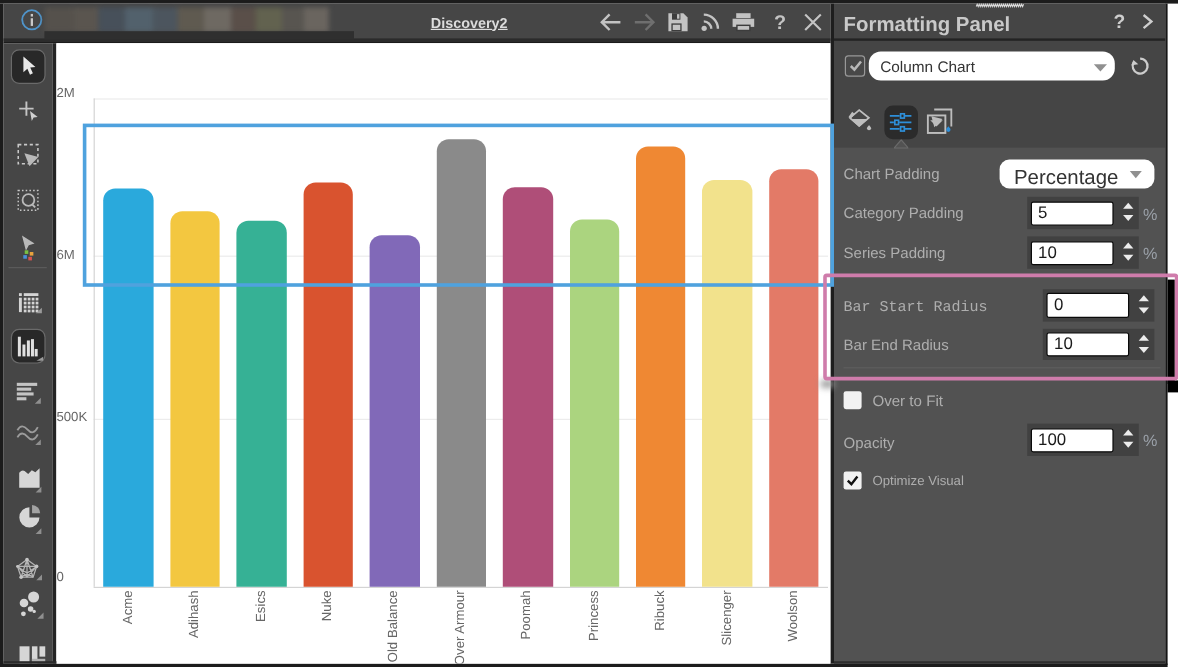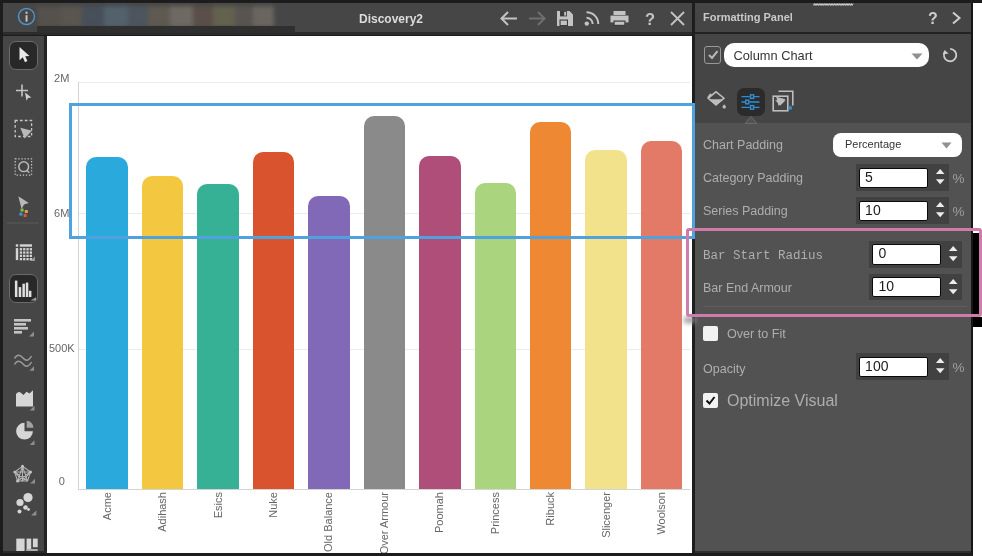--- a/index.html
+++ b/index.html
@@ -44,21 +44,21 @@
 
   <div class="abs" style="left:30.5px;top:452.5px;width:612px;height:1px;background:#d4d4d4;"></div>
 
   <div class="abs" style="left:30.5px;top:46px;width:1px;height:407px;background:#d4d4d4;"></div>
 
   <div class="abs ylab" style="top:35.5px;">2M</div>
   <div class="abs ylab" style="top:170.5px;">6M</div>
   <div class="abs ylab" style="top:305.5px;">500K</div>
   <div class="abs ylab" style="top:438.5px;">0</div>
   <style>
-    .ylab{left:0;width:29.5px;text-align:center;font-size:11px;color:#666;}
+    .ylab{left:0;width:29.5px;text-align:left;font-size:11px;color:#666;}
     .bar{position:absolute;width:41.5px;border-radius:10px 10px 0 0;}
     .xlab{position:absolute;top:455.7px;white-space:nowrap;font-size:11px;line-height:13px;color:#666;
           transform:rotate(-90deg) translateX(-100%);transform-origin:0 0;}
   </style>
 
   <div class="bar" style="left:39.3px;top:120.5px;height:332px;background:#2aa9dc;"></div>
   <div class="bar" style="left:94.8px;top:140px;height:312.5px;background:#f3c740;"></div>
   <div class="bar" style="left:150.2px;top:148px;height:304.5px;background:#36b195;"></div>
   <div class="bar" style="left:205.7px;top:115.5px;height:337px;background:#d9532f;"></div>
   <div class="bar" style="left:261.1px;top:159.5px;height:293px;background:#8169b8;"></div>
@@ -99,21 +99,21 @@
   <div style="float:left;width:22px;height:100%;background:#5f5a50;"></div>
   <div style="float:left;width:23px;height:100%;background:#6e6962;"></div>
   <div style="float:left;width:20px;height:100%;background:#5a4f49;"></div>
   <div style="float:left;width:22px;height:100%;background:#62624f;"></div>
   <div style="float:left;width:18px;height:100%;background:#585550;"></div>
   <div style="float:left;width:21px;height:100%;background:#6a655f;"></div>
 
 </div>
 <div class="abs" style="left:37px;top:26.2px;width:258px;height:7.3px;background:#2f2f2f;"></div>
 
-<div class="abs" style="left:301px;top:11.5px;width:180px;text-align:center;font-size:12px;font-weight:bold;color:#dcdcdc;">Discovery2</div>
+<div class="abs" style="left:301px;top:11.5px;width:180px;text-align:center;font-size:12px;font-weight:bold;color:#dcdcdc;text-decoration:underline;">Discovery2</div>
 
 <svg class="abs" style="left:498px;top:9px;" width="190" height="19" viewBox="0 0 190 19">
 
   <g stroke="#c3c3c3" stroke-width="2" fill="none">
     <path d="M3.5 9.5 H19"></path>
       <path d="M10 3 L3.5 9.5 L10 16"></path>
   </g>
 
   <g stroke="#6f6f6f" stroke-width="2" fill="none">
     <path d="M31 9.5 H46.5"></path>
@@ -250,21 +250,21 @@
 
 <style>
   .plabel{position:absolute;font-size:12.5px;color:#aeaeae;line-height:14px;}
   .pct{position:absolute;font-size:13.5px;color:#9aa0a8;}
   .cbx{position:absolute;width:14.5px;height:14.5px;background:#f2f2f2;border-radius:2px;}
 </style>
 
 <svg class="abs" style="left:812.5px;top:1px;" width="41" height="7" viewBox="0 0 41 7">
   <path d="M0.5 4.4 L1.34 2.6 L2.18 4.4 L3.02 2.6 L3.86 4.4 L4.70 2.6 L5.54 4.4 L6.38 2.6 L7.22 4.4 L8.06 2.6 L8.90 4.4 L9.74 2.6 L10.58 4.4 L11.42 2.6 L12.26 4.4 L13.10 2.6 L13.94 4.4 L14.78 2.6 L15.62 4.4 L16.46 2.6 L17.30 4.4 L18.14 2.6 L18.98 4.4 L19.82 2.6 L20.66 4.4 L21.50 2.6 L22.34 4.4 L23.18 2.6 L24.02 4.4 L24.86 2.6 L25.70 4.4 L26.54 2.6 L27.38 4.4 L28.22 2.6 L29.06 4.4 L29.90 2.6 L30.74 4.4 L31.58 2.6 L32.42 4.4 L33.26 2.6 L34.10 4.4 L34.94 2.6 L35.78 4.4 L36.62 2.6 L37.46 4.4 L38.30 2.6 L39.14 4.4 L39.98 2.6" fill="none" stroke="#d6d6d6" stroke-width="1"></path>
 </svg>
-<div class="abs" style="left:703px;top:10.5px;font-size:11px;font-weight:bold;color:#c9c9c9;">Formatting Panel</div>
+<div class="abs" style="left:703px;top:10.5px;font-size:17px;font-weight:bold;color:#c9c9c9;">Formatting Panel</div>
 <div class="abs" style="left:928px;top:9.5px;font-size:16px;font-weight:bold;color:#cecece;">?</div>
 <svg class="abs" style="left:950px;top:11px;" width="12" height="14" viewBox="0 0 12 14">
   <path d="M3 1.5 L9.5 7 L3 12.5" fill="none" stroke="#cecece" stroke-width="2"></path>
 </svg>
 
 <div class="abs" style="left:703.5px;top:46px;width:17.5px;height:17.5px;background:#484848;border:1.5px solid #989898;border-radius:3px;box-sizing:border-box;"></div>
 <svg class="abs" style="left:705.5px;top:48px;" width="14" height="14" viewBox="0 0 14 14">
   <path d="M3 7 L6 10 L11.5 3.2" fill="none" stroke="#b8b8b8" stroke-width="2.1"></path>
 </svg>
 <div class="abs" style="left:724px;top:43px;width:205px;height:24px;background:#fff;border-radius:10px;"></div>
@@ -312,21 +312,21 @@
   <path d="M0 7.5 L6 0.5 L12 7.5 Z" fill="#525252" stroke="#6a6a6a" stroke-width="1"></path>
 </svg>
 
 <style>
  .numw{position:absolute;width:93px;height:26.9px;background:#414141;}
  .nin{position:absolute;left:2.6px;top:3.4px;width:69px;height:20.5px;background:#fff;border:1.6px solid #0a0a0a;border-radius:2px;box-sizing:border-box;font-size:14px;color:#1a1a1a;line-height:17.5px;padding-left:5.5px;}
  .tri{position:absolute;left:77px;top:0;width:16px;height:26.9px;}
 </style>
 <div class="plabel" style="left:703px;top:138px;">Chart Padding</div>
 <div class="abs" style="left:833px;top:133px;width:128.5px;height:24px;background:#fff;border-radius:8px;"></div>
-<div class="abs" style="left:845px;top:137.5px;font-size:11px;color:#333;">Percentage</div>
+<div class="abs" style="left:845px;top:137.5px;font-size:17px;color:#333;">Percentage</div>
 <svg class="abs" style="left:941px;top:142px;" width="11" height="7" viewBox="0 0 11 7">
   <path d="M0.5 0.5 h10 L5.5 6.5 Z" fill="#909090"></path>
 </svg>
 
 <div class="plabel" style="left:703px;top:171px;">Category Padding</div>
 <div class="numw" style="left:856px;top:164.2px;">
   <div class="nin">5</div>
   <svg class="tri" viewBox="0 0 16 26.9">
       <path d="M7.2 5 L11.5 10 H2.9 Z" fill="#ececec"></path>
       <path d="M7.2 20.2 L2.9 15.2 H11.5 Z" fill="#ececec"></path>
@@ -346,21 +346,21 @@
 
 <div class="plabel" style="left:703px;top:248.8px;font-family:Liberation Mono, monospace;">Bar Start Radius</div>
 <div class="numw" style="left:869.3px;top:241px;">
   <div class="nin">0</div>
   <svg class="tri" viewBox="0 0 16 26.9">
       <path d="M7.2 5 L11.5 10 H2.9 Z" fill="#ececec"></path>
       <path d="M7.2 20.2 L2.9 15.2 H11.5 Z" fill="#ececec"></path>
     </svg>
 </div>
 
-<div class="plabel" style="left:703px;top:281.3px;">Bar End Armour</div>
+<div class="plabel" style="left:703px;top:281.3px;">Bar End Radius</div>
 <div class="numw" style="left:869.3px;top:273.5px;">
   <div class="nin">10</div>
   <svg class="tri" viewBox="0 0 16 26.9">
       <path d="M7.2 5 L11.5 10 H2.9 Z" fill="#ececec"></path>
       <path d="M7.2 20.2 L2.9 15.2 H11.5 Z" fill="#ececec"></path>
     </svg>
 </div>
 
 <div class="abs" style="left:703px;top:306px;width:264px;height:1px;background:#5e5e5e;"></div>
 
@@ -374,21 +374,21 @@
       <path d="M7.2 5 L11.5 10 H2.9 Z" fill="#ececec"></path>
       <path d="M7.2 20.2 L2.9 15.2 H11.5 Z" fill="#ececec"></path>
     </svg>
 </div>
 <div class="pct" style="left:952.5px;top:359.8px;">%</div>
 
 <div class="cbx" style="left:702.5px;top:392.8px;width:15.2px;height:15.2px;"></div>
 <svg class="abs" style="left:703.5px;top:393.5px;" width="13" height="13" viewBox="0 0 13 13">
   <path d="M2.5 6.5 L5.5 9.5 L10.5 3" fill="none" stroke="#111" stroke-width="2"></path>
 </svg>
-<div class="plabel" style="left:727px;top:393.8px;font-size:16px;">Optimize Visual</div>
+<div class="plabel" style="left:727px;top:393.8px;font-size:11px;">Optimize Visual</div>
 
 <div class="abs" style="left:2.5px;top:551.2px;width:44.5px;height:2.2px;background:#2b2b2b;"></div>
 <div class="abs" style="left:695px;top:550.6px;width:275.5px;height:2.8px;background:#2e2e2e;"></div>
 
 <div class="abs" style="left:973.3px;top:233px;width:5.7px;height:87px;background:#000;"></div>
 <div class="abs" style="left:973px;top:316.5px;width:9px;height:10px;background:#000;"></div>
 <div class="abs" style="left:684px;top:316.9px;width:11px;height:6px;background:#9a9a9a;filter:blur(2.5px);"></div>
 <div class="abs" style="left:685.8px;top:228px;width:296.6px;height:88.9px;border:3.8px solid #cf7cab;box-sizing:border-box;border-radius:3px;"></div>
 
 </body></html>

